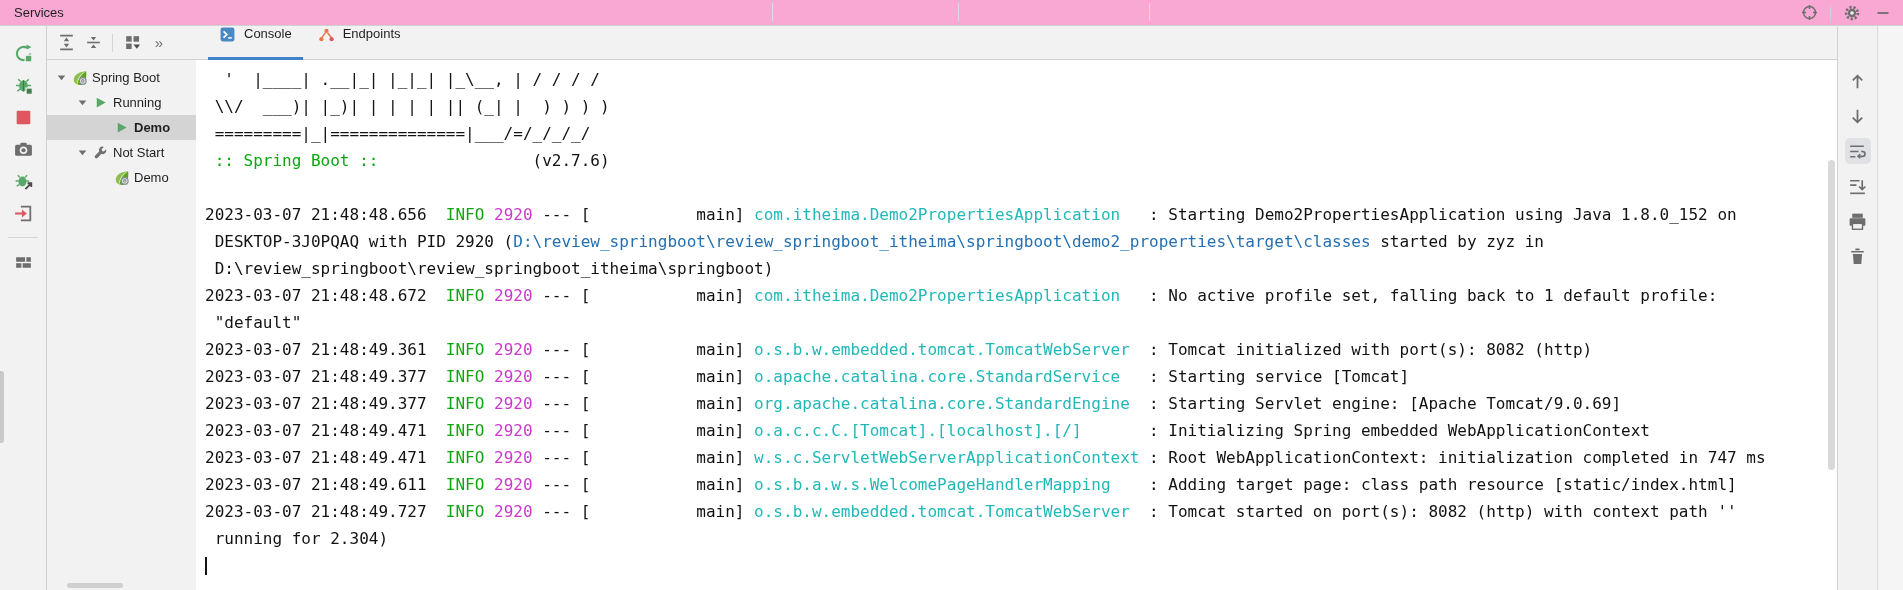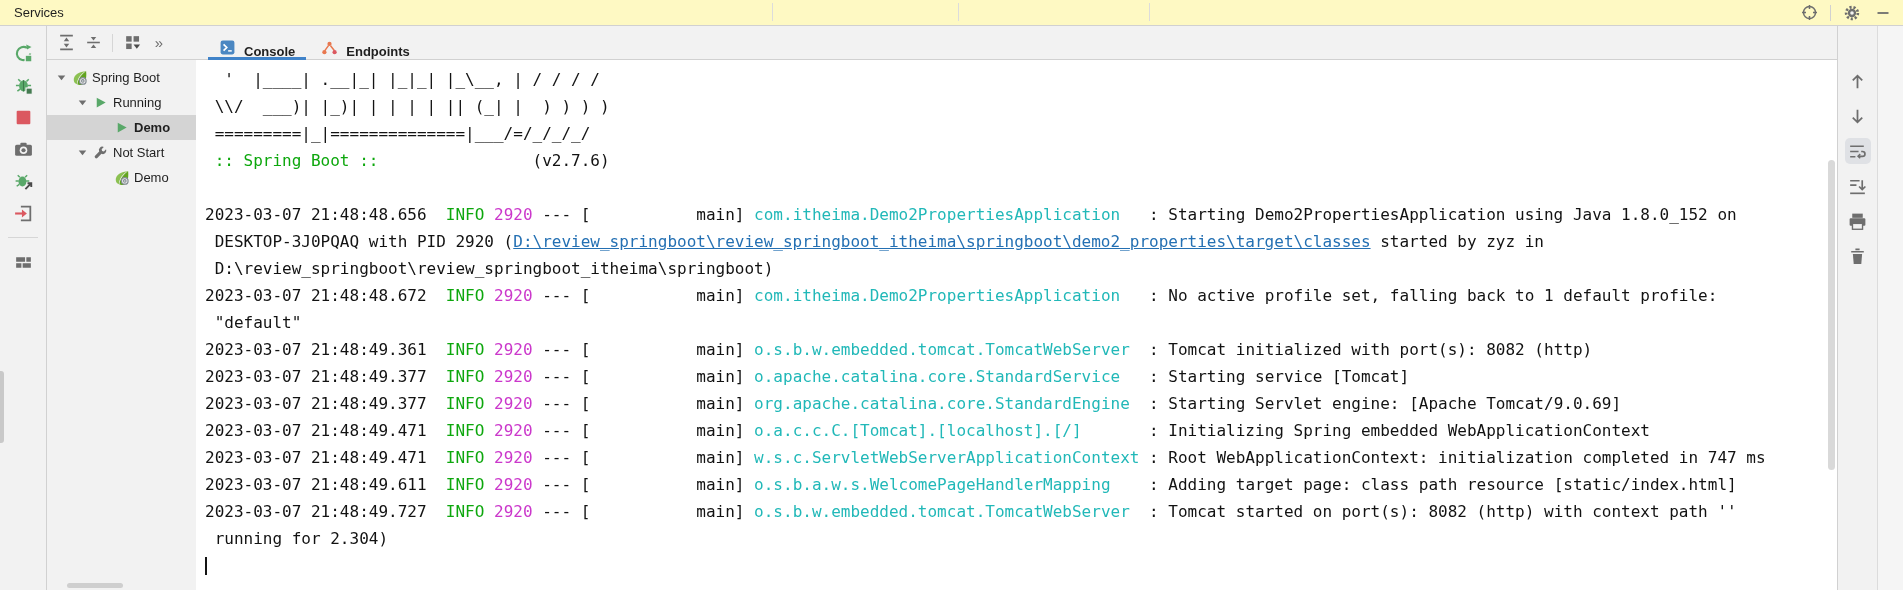--- a/index.html
+++ b/index.html
@@ -1,19 +1,19 @@
 <!DOCTYPE html>
 <html style="--c-green: #0DA70D; --c-magenta: #CB38CB; --c-cyan: #21B8B8; --c-link: #2470B3; --c-accent: #4083C9;"><head>
 <meta charset="utf-8">
 <style>
   html,body{margin:0;padding:0;background:#ECECEC;}
   .page{position:relative;width:1903px;height:590px;background:#F2F2F2;overflow:hidden;
         font-family:"Liberation Sans",sans-serif;color:#1F1F1F;-webkit-font-smoothing:antialiased;}
   
-  .header{height:25px;background:#fef9c3;border-bottom:1px solid #D1D1D1;position:relative;
+  .header{height:25px;background:#f9a8d4;border-bottom:1px solid #D1D1D1;position:relative;
           display:flex;align-items:center;}
   .header-title{padding-left:14px;font-size:13px;color:#1F1F1F;}
   .header-sep{position:absolute;top:3px;width:1px;height:18px;background:#DCDCDC;}
   .header-right{position:absolute;right:10px;top:0;height:25px;display:flex;align-items:center;gap:11px;}
   .hbtn{width:20px;height:20px;display:flex;align-items:center;justify-content:center;cursor:pointer;}
   .hdiv{width:1px;height:16px;background:#D1D1D1;}
   
   .body{display:flex;height:564px;align-items:stretch;}
   
   .stripe{width:46px;min-width:46px;border-right:1px solid #D1D1D1;background:#F2F2F2;
@@ -31,30 +31,30 @@
   .tree-row.selected{background:#D4D4D4;}
   .tree-row.selected .tlabel{font-weight:bold;}
   .expander{width:17px;min-width:17px;display:flex;align-items:center;justify-content:center;}
   .ticon{width:19px;min-width:19px;display:flex;align-items:center;justify-content:center;}
   .tlabel{margin-left:3px;color:#1F1F1F;}
   .tree-hscroll{position:absolute;left:20px;bottom:2px;width:56px;height:5px;border-radius:3px;background:#CFCFCF;}
   
   .consolewrap{flex:1;min-width:0;display:flex;flex-direction:column;background:#F2F2F2;}
   .tabbar{height:33px;min-height:33px;border-bottom:1px solid #D1D1D1;display:flex;align-items:stretch;
           padding-left:12px;gap:4px;background:#F2F2F2;}
-  .tab{display:flex;align-items:flex-end;gap:8px;padding:0 11px;font-size:13px;position:relative;cursor:pointer;font-weight:bold;}
+  .tab{display:flex;align-items:flex-start;gap:8px;padding:0 11px;font-size:13px;position:relative;cursor:pointer;}
   .tab.active::after{content:'';position:absolute;left:0;right:0;bottom:-1px;height:3px;
                      background:var(--c-accent,#4083C9);}
   .console{flex:1;background:#FFFFFF;position:relative;overflow:hidden;padding:6px 0 0 9px;}
   .cline{font-family:"DejaVu Sans Mono","Liberation Mono",monospace;font-size:16px;line-height:27px;
          white-space:pre;color:#121212;}
   .s-g{color:var(--c-green,#0DA70D);}
   .s-m{color:var(--c-magenta,#CB38CB);margin-top:40px;}
   .s-c{color:var(--c-cyan,#21B8B8);}
-  .s-l{color:var(--c-link,#2470B3);text-decoration:underline;cursor:pointer;}
+  .s-l{color:var(--c-link,#2470B3);cursor:pointer;}
   .caret{display:inline-block;width:2px;height:18px;background:#141414;vertical-align:text-bottom;}
   .v-scroll{position:absolute;right:2px;top:100px;width:7px;height:310px;background:#D9D9D9;border-radius:4px;}
   
   .right-toolbar{width:39px;min-width:39px;border-left:1px solid #D1D1D1;background:#F2F2F2;
                  display:flex;flex-direction:column;align-items:center;padding-top:42px;gap:9px;}
   .rbtn{width:26px;height:26px;display:flex;align-items:center;justify-content:center;border-radius:5px;cursor:pointer;}
   .rbtn.active{background:#DFE1E5;}
   
   .far-right{width:25px;min-width:25px;border-left:1px solid #DCDCDC;background:#F5F5F5;}
   .left-artifact{position:absolute;left:0;top:371px;width:4px;height:72px;background:#C9C9C9;

